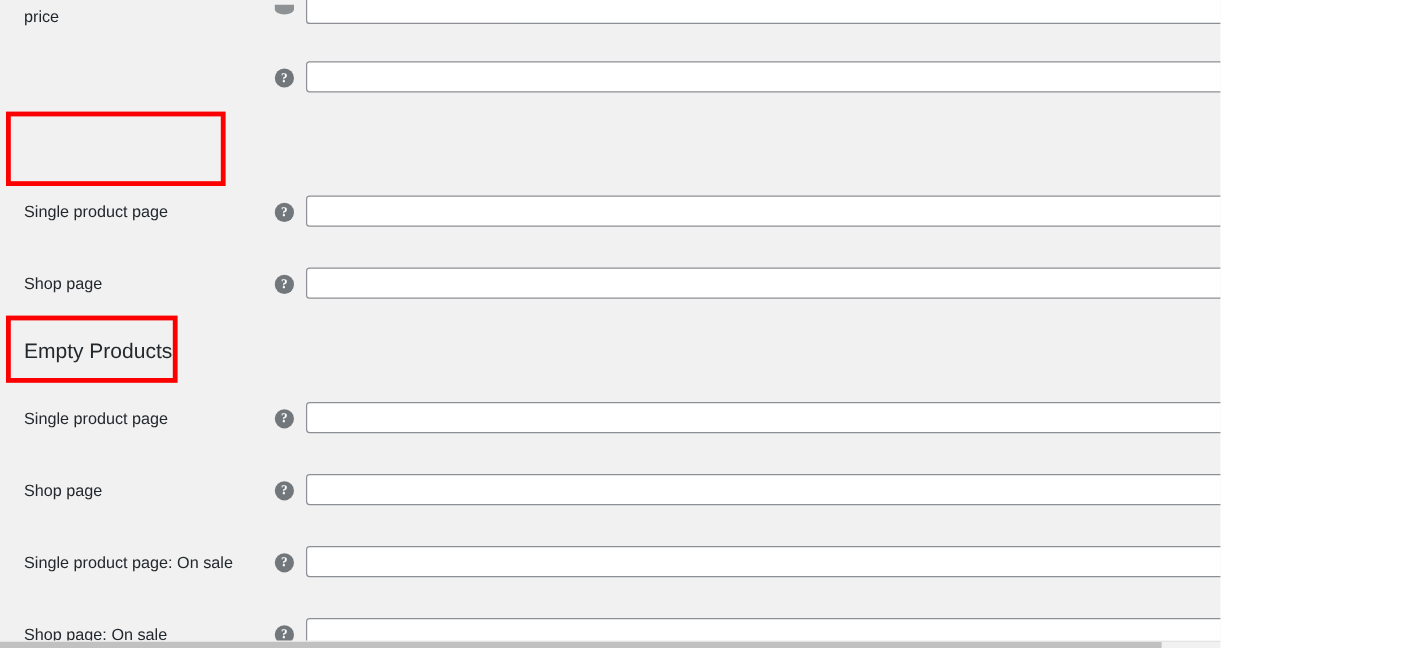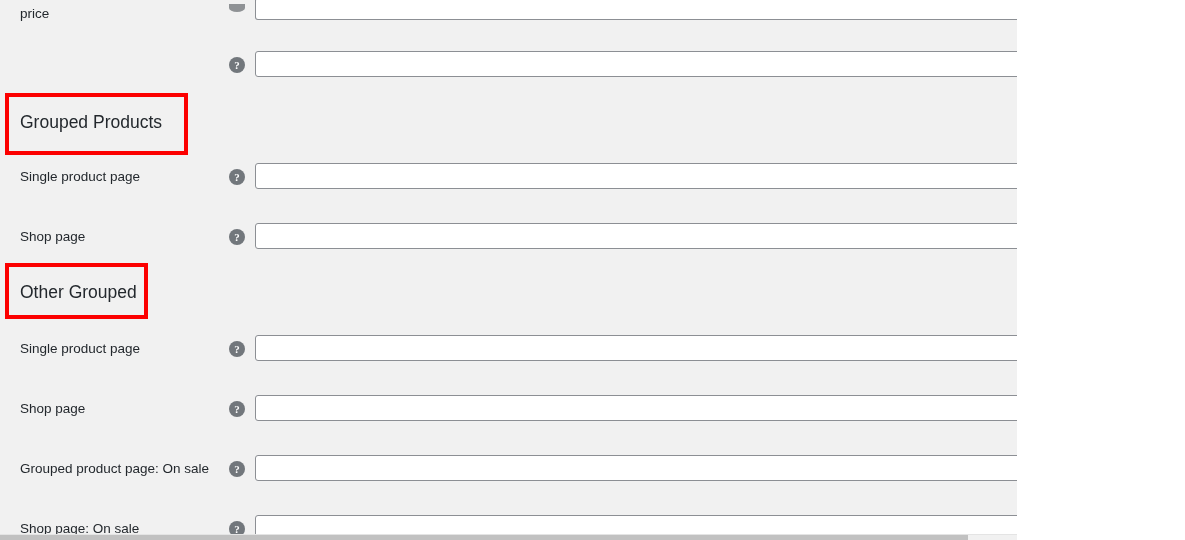--- a/index.html
+++ b/index.html
@@ -171,52 +171,51 @@
       <div class="row-label">price</div>
       <div class="help-icon">?</div>
       <input class="text-input" type="text" placeholder="" style="">
     </div>
 
     <div class="row" style="top: 51px;">
       <div class="help-icon">?</div>
       <input class="text-input" type="text" placeholder="" style="">
     </div>
 
-    <div class="section-heading" style="top: 110px;">Grouped Products</div>
     <div class="annot-box" style="left:5px; top:93px; width:183px; height:62px;"></div>
 
     <div class="row" style="top: 163px;">
       <div class="row-label">Single product page</div>
       <div class="help-icon">?</div>
       <input class="text-input" type="text" placeholder="" style="">
     </div>
 
     <div class="row" style="top: 223px;">
       <div class="row-label">Shop page</div>
       <div class="help-icon">?</div>
       <input class="text-input" type="text" placeholder="" style="">
     </div>
 
-    <div class="section-heading" style="top: 280px;">Other Grouped</div>
+    <div class="section-heading" style="top: 280px;">Empty Products</div>
     <div class="annot-box" style="left:5px; top:263px; width:143px; height:56px;"></div>
 
     <div class="row" style="top: 335px;">
       <div class="row-label">Single product page</div>
       <div class="help-icon">?</div>
       <input class="text-input" type="text" placeholder="" style="">
     </div>
 
     <div class="row" style="top: 395px;">
       <div class="row-label">Shop page</div>
       <div class="help-icon">?</div>
       <input class="text-input" type="text" placeholder="" style="">
     </div>
 
     <div class="row" style="top: 455px;">
-      <div class="row-label">Grouped product page: On sale</div>
+      <div class="row-label">Single product page: On sale</div>
       <div class="help-icon">?</div>
       <input class="text-input" type="text" placeholder="" style="">
     </div>
 
     <div class="row" style="top: 515px;">
       <div class="row-label">Shop page: On sale</div>
       <div class="help-icon">?</div>
       <input class="text-input" type="text" placeholder="" style="">
     </div>
 

